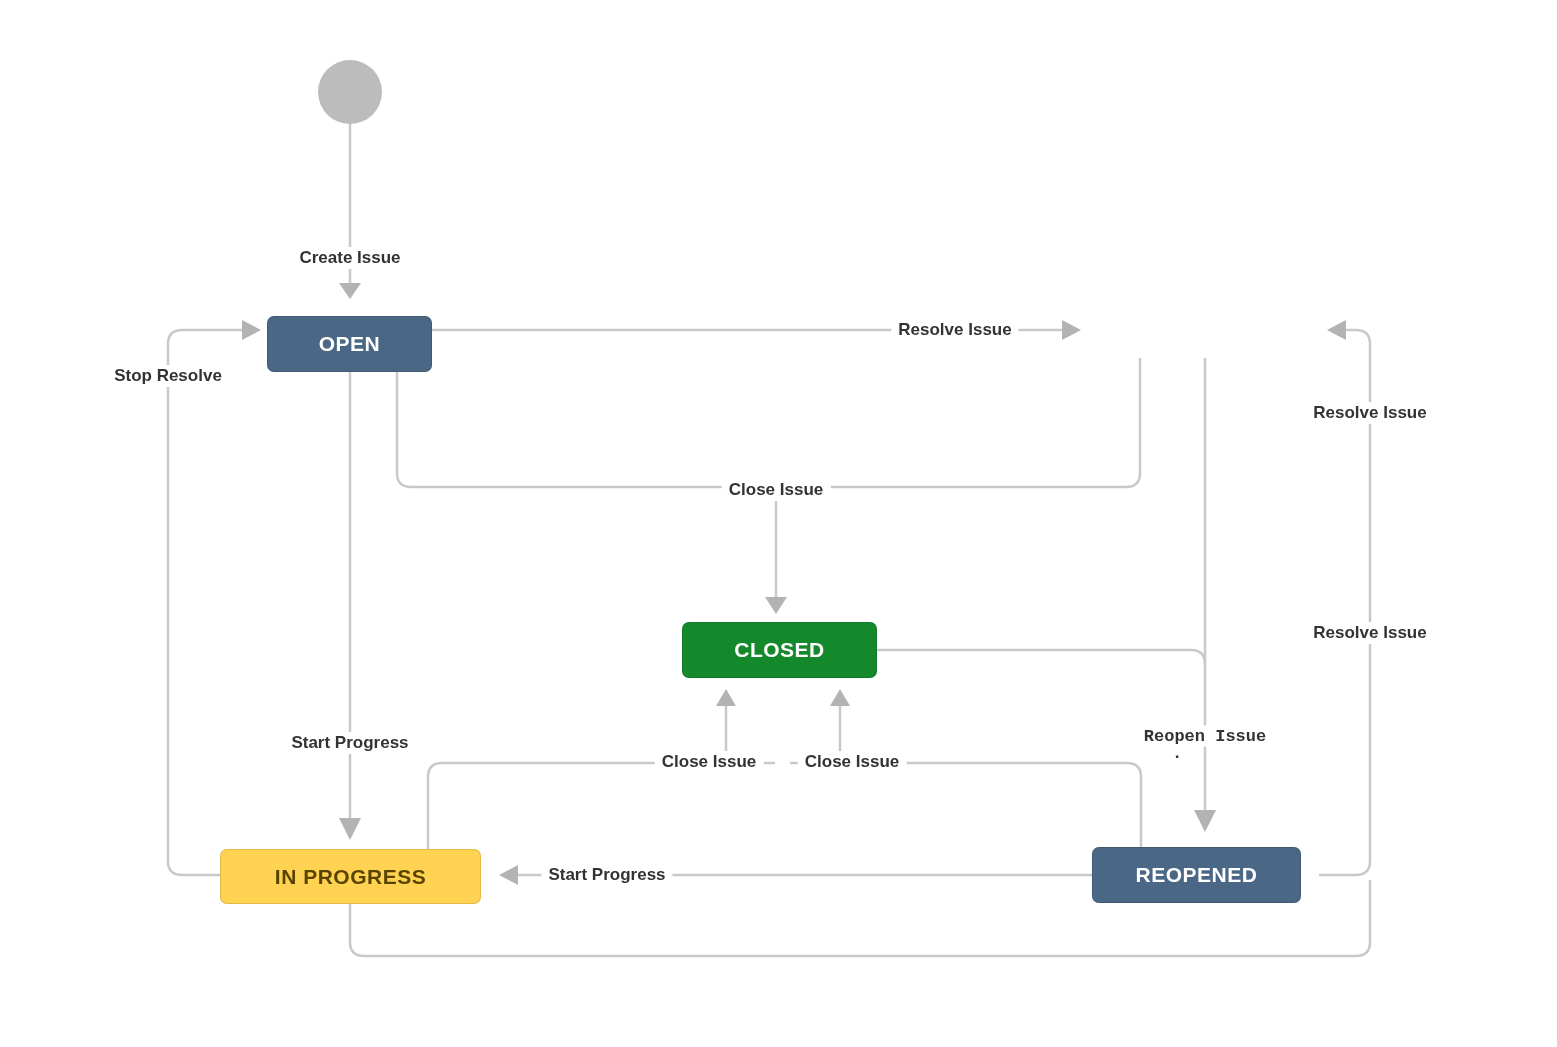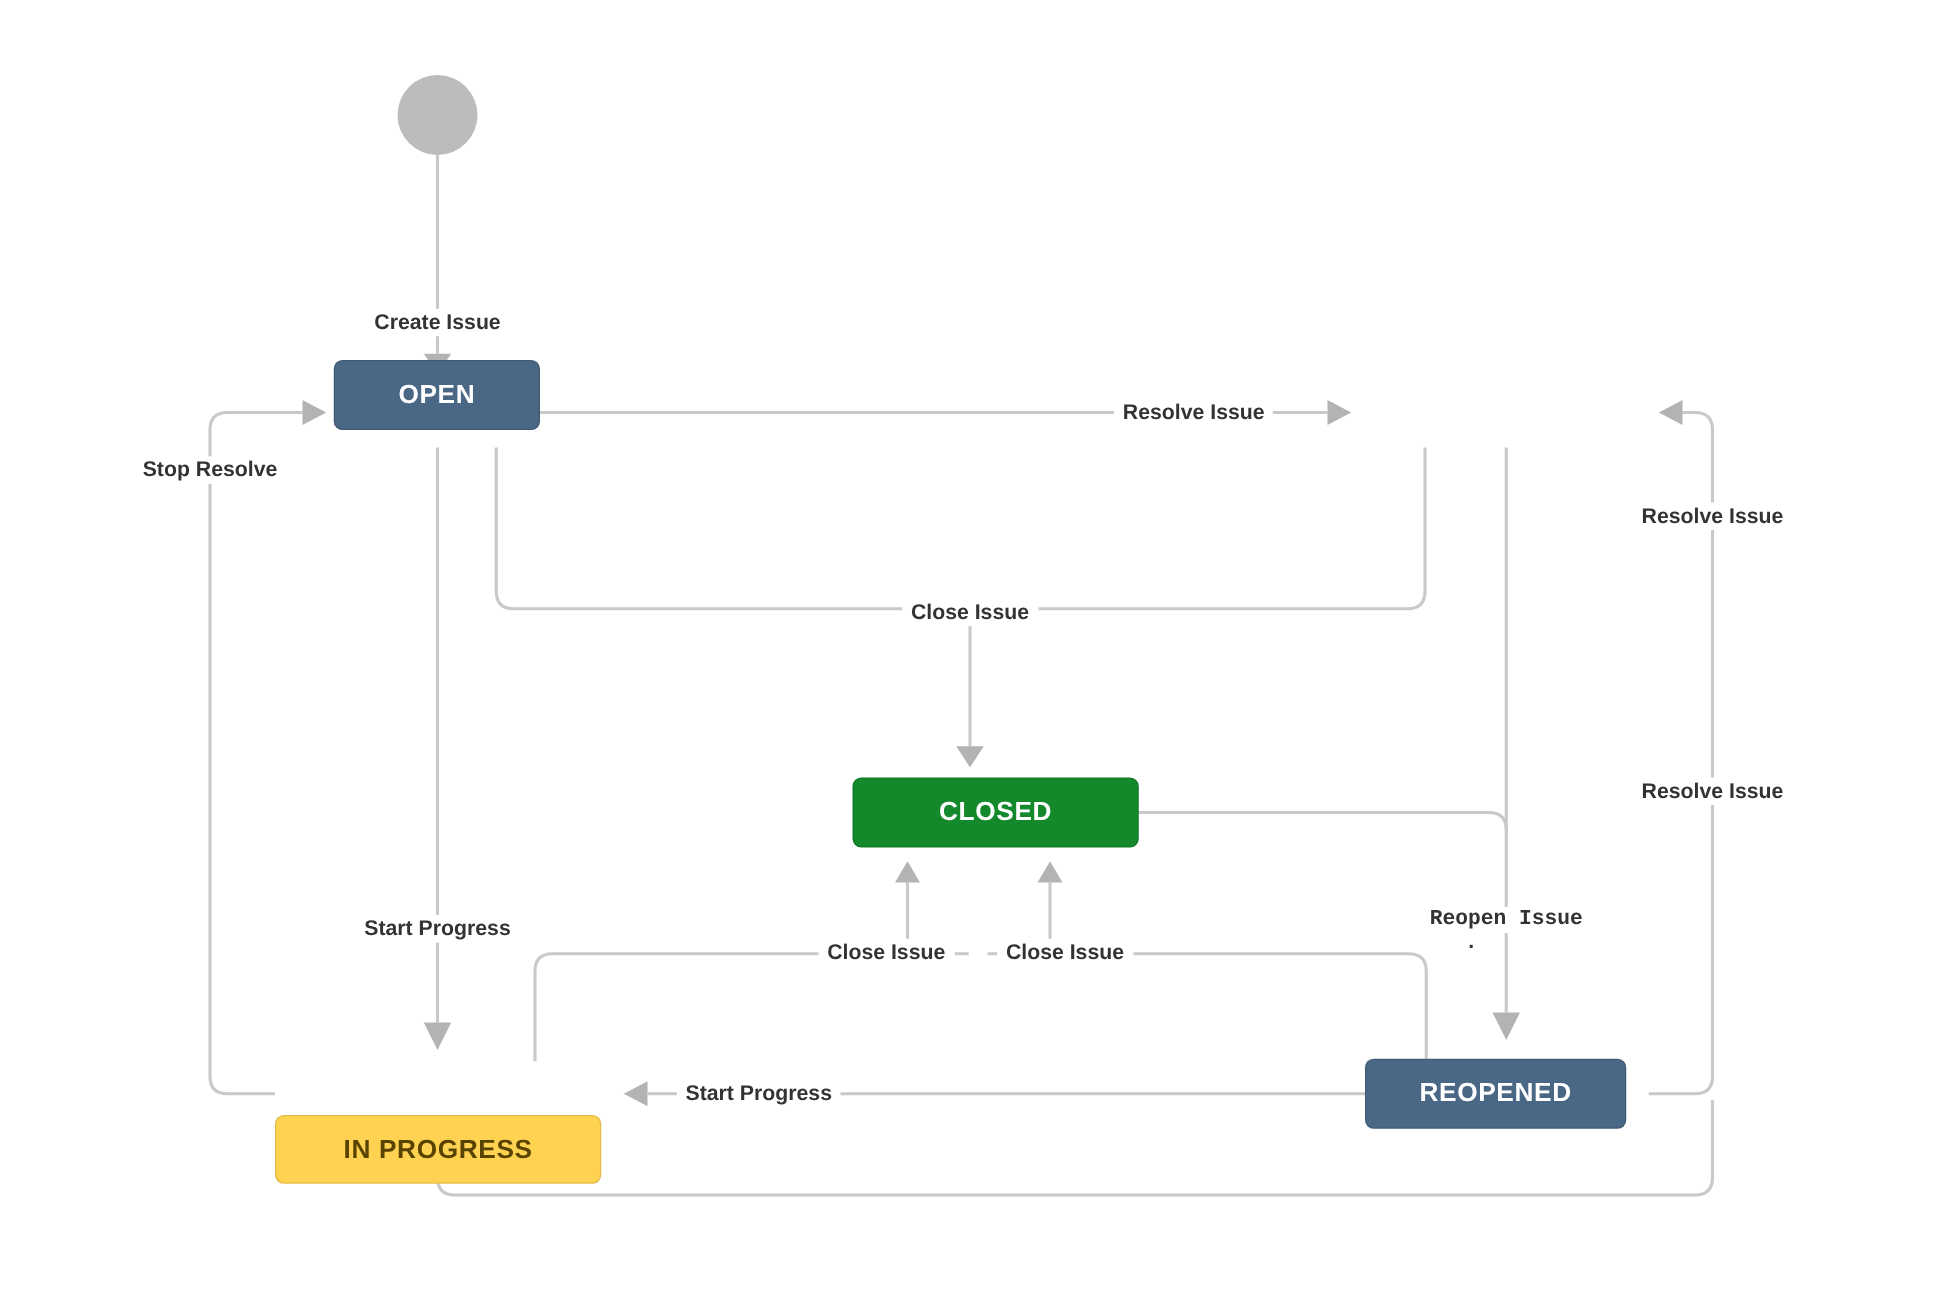--- a/index.html
+++ b/index.html
@@ -75,30 +75,30 @@
     <path d="M726 762 V706"></path>
     <polygon points="716,706 736,706 726,689"></polygon>
 
     <path d="M1141 847 V777 Q1141 763 1127 763 H790"></path>
     <path d="M840 762 V706"></path>
     <polygon points="830,706 850,706 840,689"></polygon>
   </svg>
 
   <div class="start-node" style="left: 318px; top: 60px; width: 64px; height: 64px; background-color: rgb(188, 188, 188);"></div>
 
-  <div class="state" style="left: 267px; top: 288px; width: 165px; height: 56px; background-color: rgb(74, 103, 133); color: rgb(255, 255, 255); align-items: center;">
+  <div class="state" style="left: 267px; top: 316px; width: 165px; height: 56px; background-color: rgb(74, 103, 133); color: rgb(255, 255, 255); align-items: center;">
     <span>OPEN</span>
   </div>
 
 
-  <div class="state" style="left: 682px; top: 622px; width: 229px; height: 56px; background-color: rgb(20, 137, 44); color: rgb(255, 255, 255);">
+  <div class="state" style="left: 682px; top: 622px; width: 195px; height: 56px; background-color: rgb(20, 137, 44); color: rgb(255, 255, 255);">
     <span>CLOSED</span>
   </div>
 
-  <div class="state" style="left: 220px; top: 849px; width: 261px; height: 55px; background-color: rgb(255, 211, 81); color: rgb(89, 67, 0); margin-top: 43px;">
+  <div class="state" style="left: 220px; top: 849px; width: 261px; height: 55px; background-color: rgb(255, 211, 81); color: rgb(89, 67, 0);">
     <span>IN PROGRESS</span>
   </div>
 
   <div class="state" style="left: 1092px; top: 847px; width: 209px; height: 56px; background-color: rgb(74, 103, 133); color: rgb(255, 255, 255);">
     <span>REOPENED</span>
   </div>
 
   <div class="edge-label" style="left:350px;top:258px;">Create Issue</div>
 
   <div class="edge-label" style="left:955px;top:330px;">Resolve Issue</div>

